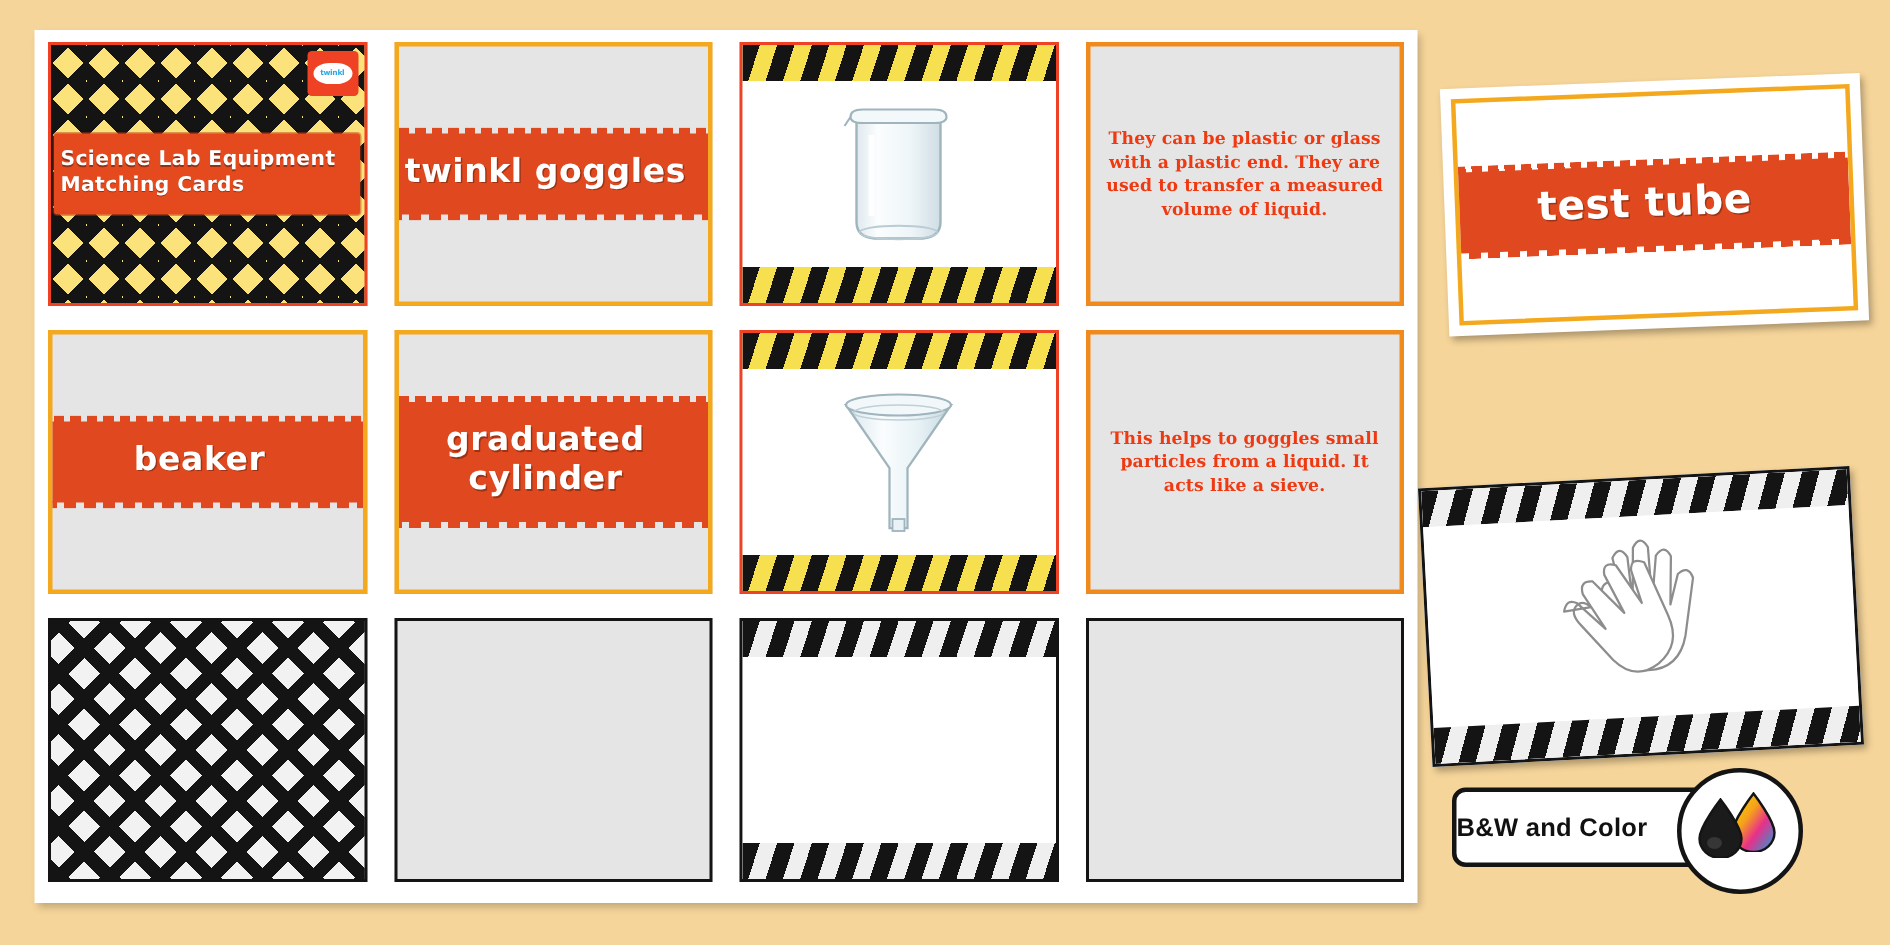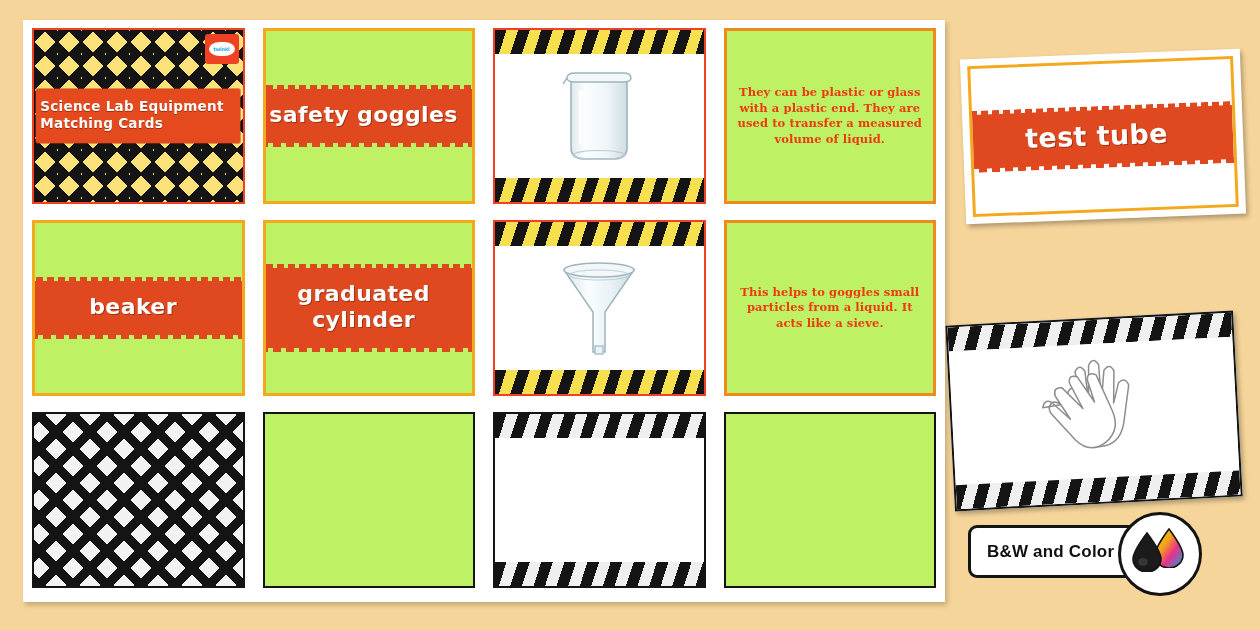--- a/index.html
+++ b/index.html
@@ -27,21 +27,21 @@
   }
   .grid-cell{
     position:relative;
     box-sizing:border-box;
     padding:8px 9px;
     display:flex;
   }
   .card{
     position:relative;
     flex:1;
-    background:#bef264;
+    background:#e5e5e5;
     box-sizing:border-box;
     overflow:hidden;
     display:flex;align-items:center;justify-content:center;
   }
   
   .card.bd-gold{border:3px solid #f4a81d;}
   .card.bd-red{border:2px solid #ef4123;}
   .card.bd-orange{border:3px solid #f08a1c;}
   .card.bd-thinblack{border:2px solid #141414;}
 
@@ -175,21 +175,21 @@
   #gloves-card .inner{
     width:100%;height:100%;border:2px solid #141414;box-sizing:border-box;
     display:flex;flex-direction:column;justify-content:space-between;
     background:#fff;overflow:hidden;
   }
 
   
   #bw-color-badge{
     position:absolute;left:968px;top:525px;width:205px;height:53px;
     background:#fff;border:3px solid #141414;border-radius:9px;
-    display:flex;align-items:center;padding-left:16px;
+    display:flex;align-items:center;padding-left:0;
     box-sizing:border-box;
     z-index:5;
   }
   #bw-color-badge .label{
     font-family:"Liberation Sans",sans-serif;
     font-weight:bold;font-size:17px;color:#111;letter-spacing:.2px;
   }
   #ink-circle{
     position:absolute;left:1118px;top:512px;width:78px;height:78px;
     background:#fff;border:3px solid #141414;border-radius:50%;
@@ -219,21 +219,21 @@
         <div class="title-banner">
           <span class="t">Science Lab Equipment</span>
           <span class="t">Matching Cards</span>
         </div>
       </div>
     </div>
 
     <div class="grid-cell">
       <div class="card bd-gold">
         <div class="brush">
-          <span class="w">safety goggles</span>
+          <span class="w">twinkl goggles</span>
         </div>
       </div>
     </div>
 
     <div class="grid-cell">
       <div class="card bd-red pic-card">
         <div class="tape"></div>
         <div class="pic-area">
           <svg class="eq-svg" width="76" height="96" viewBox="0 0 76 96" aria-hidden="true">
             <defs>

